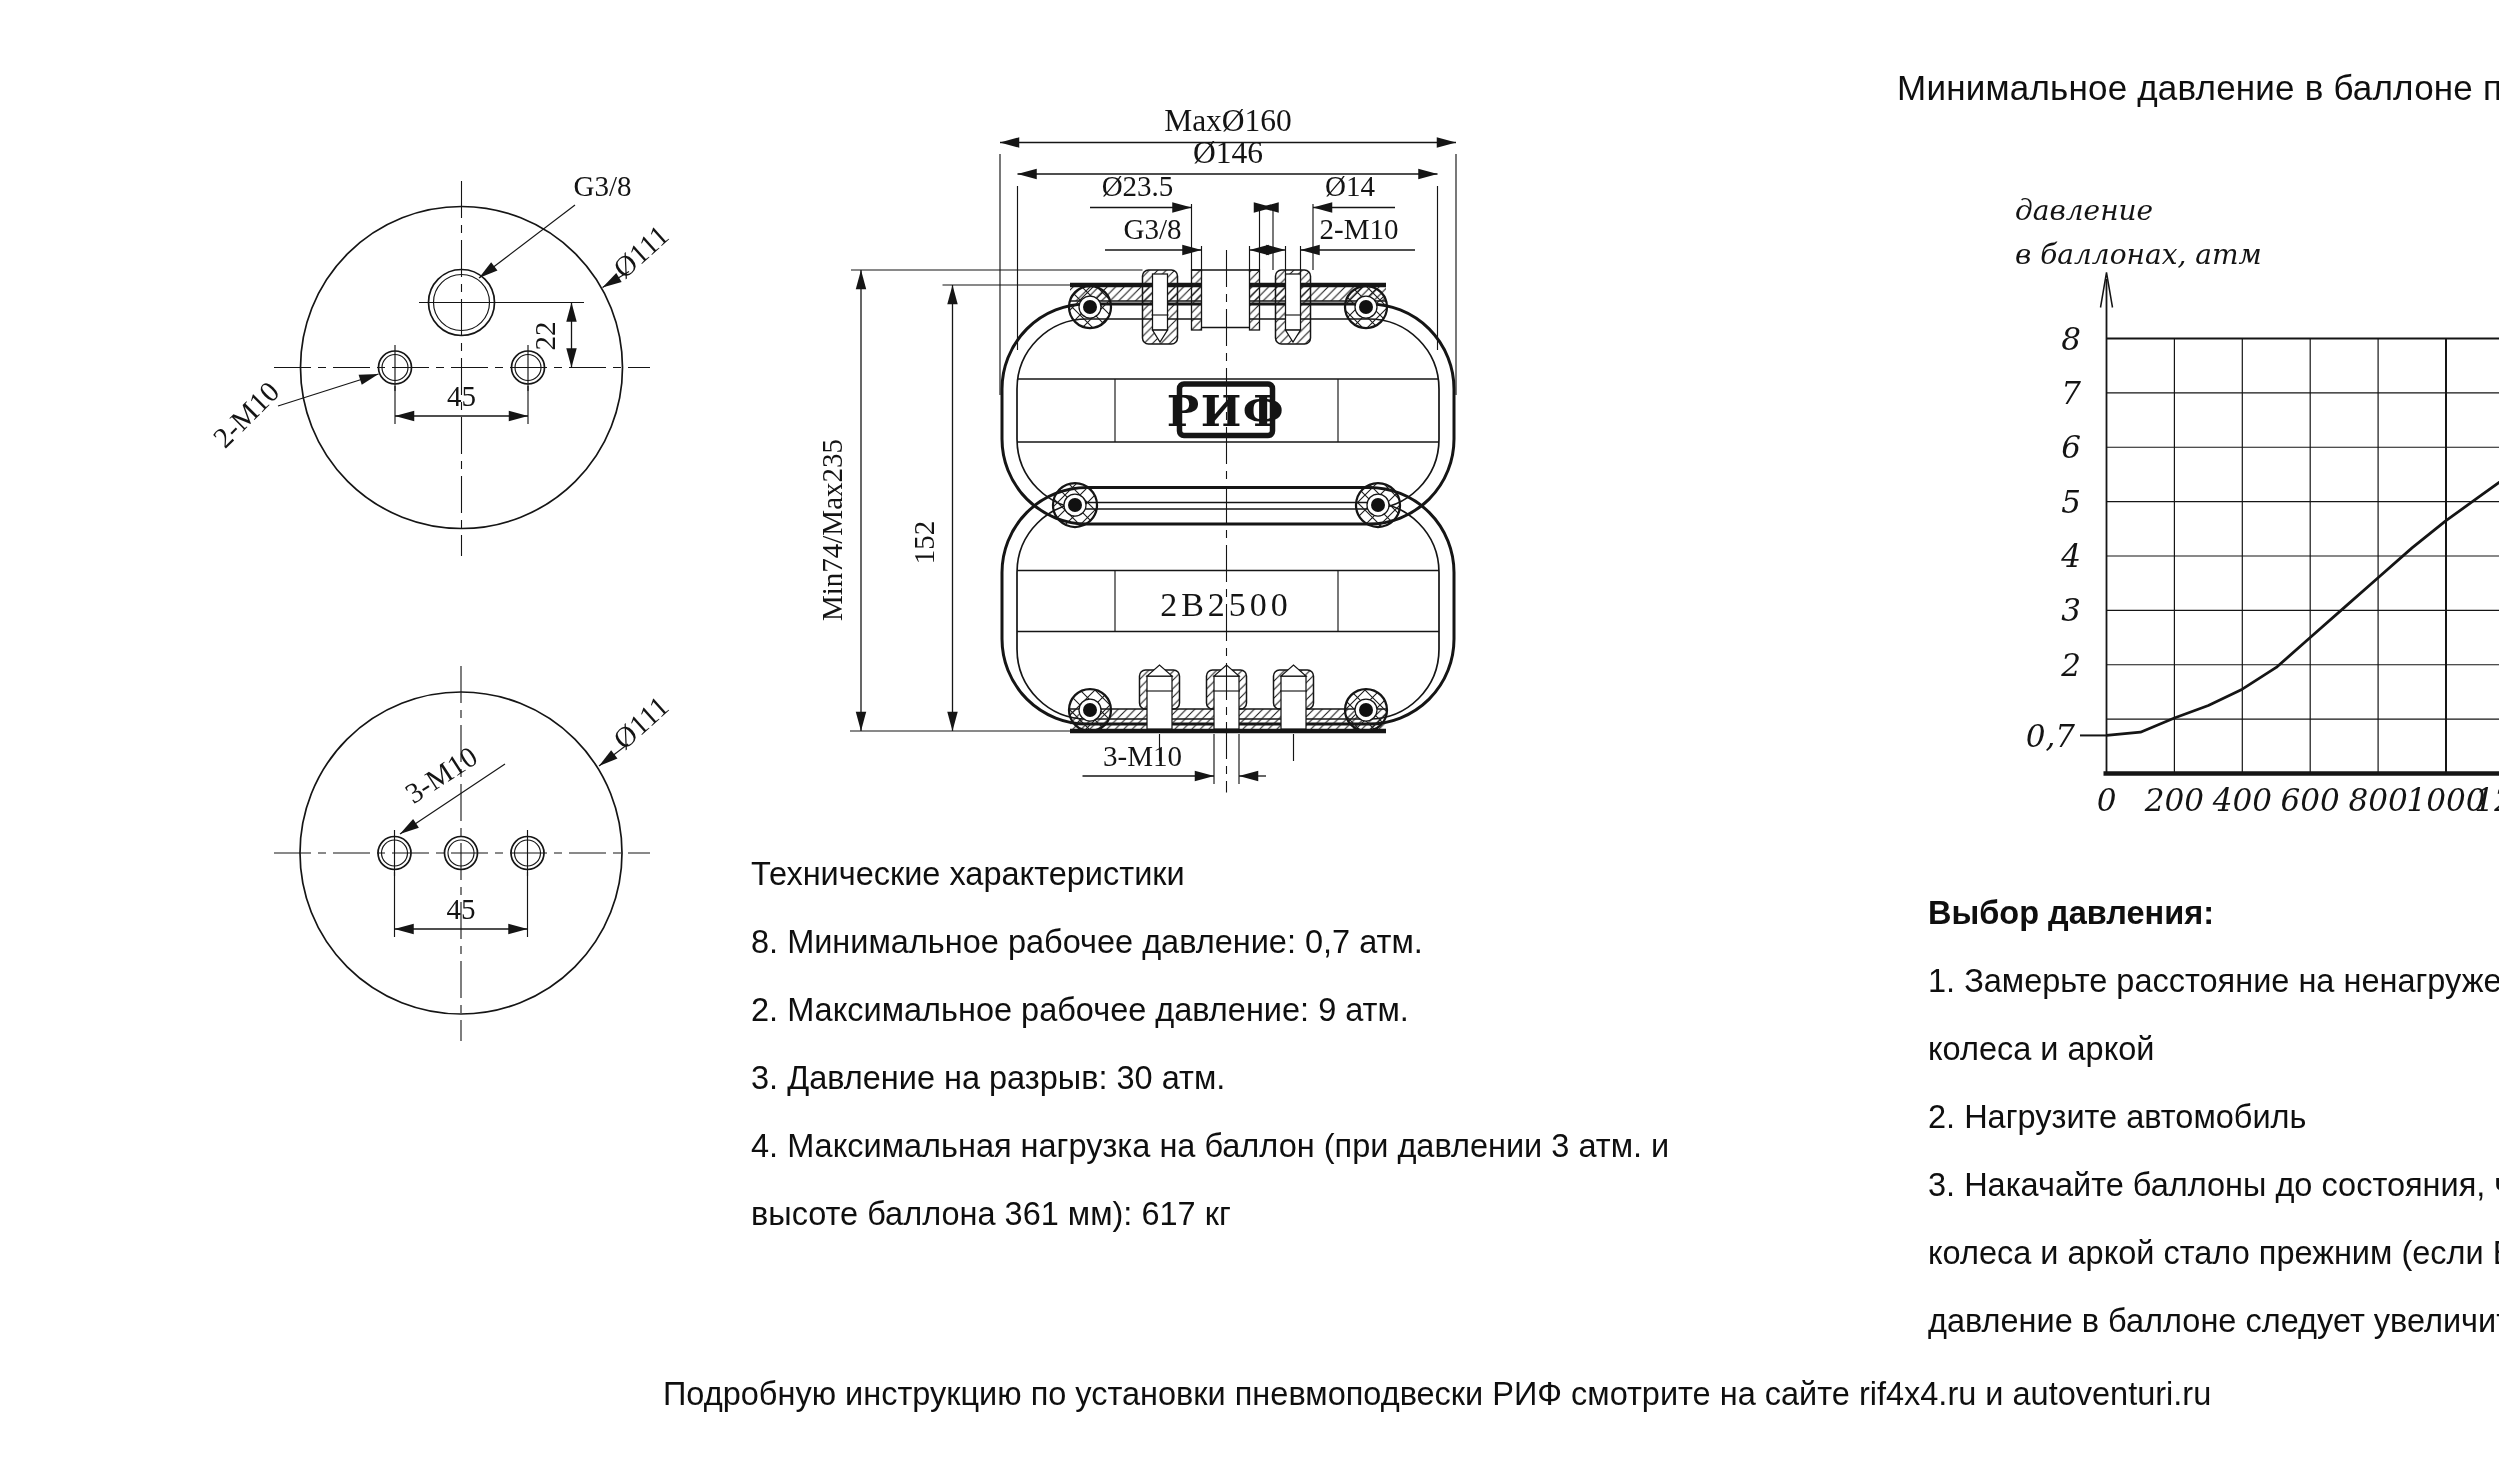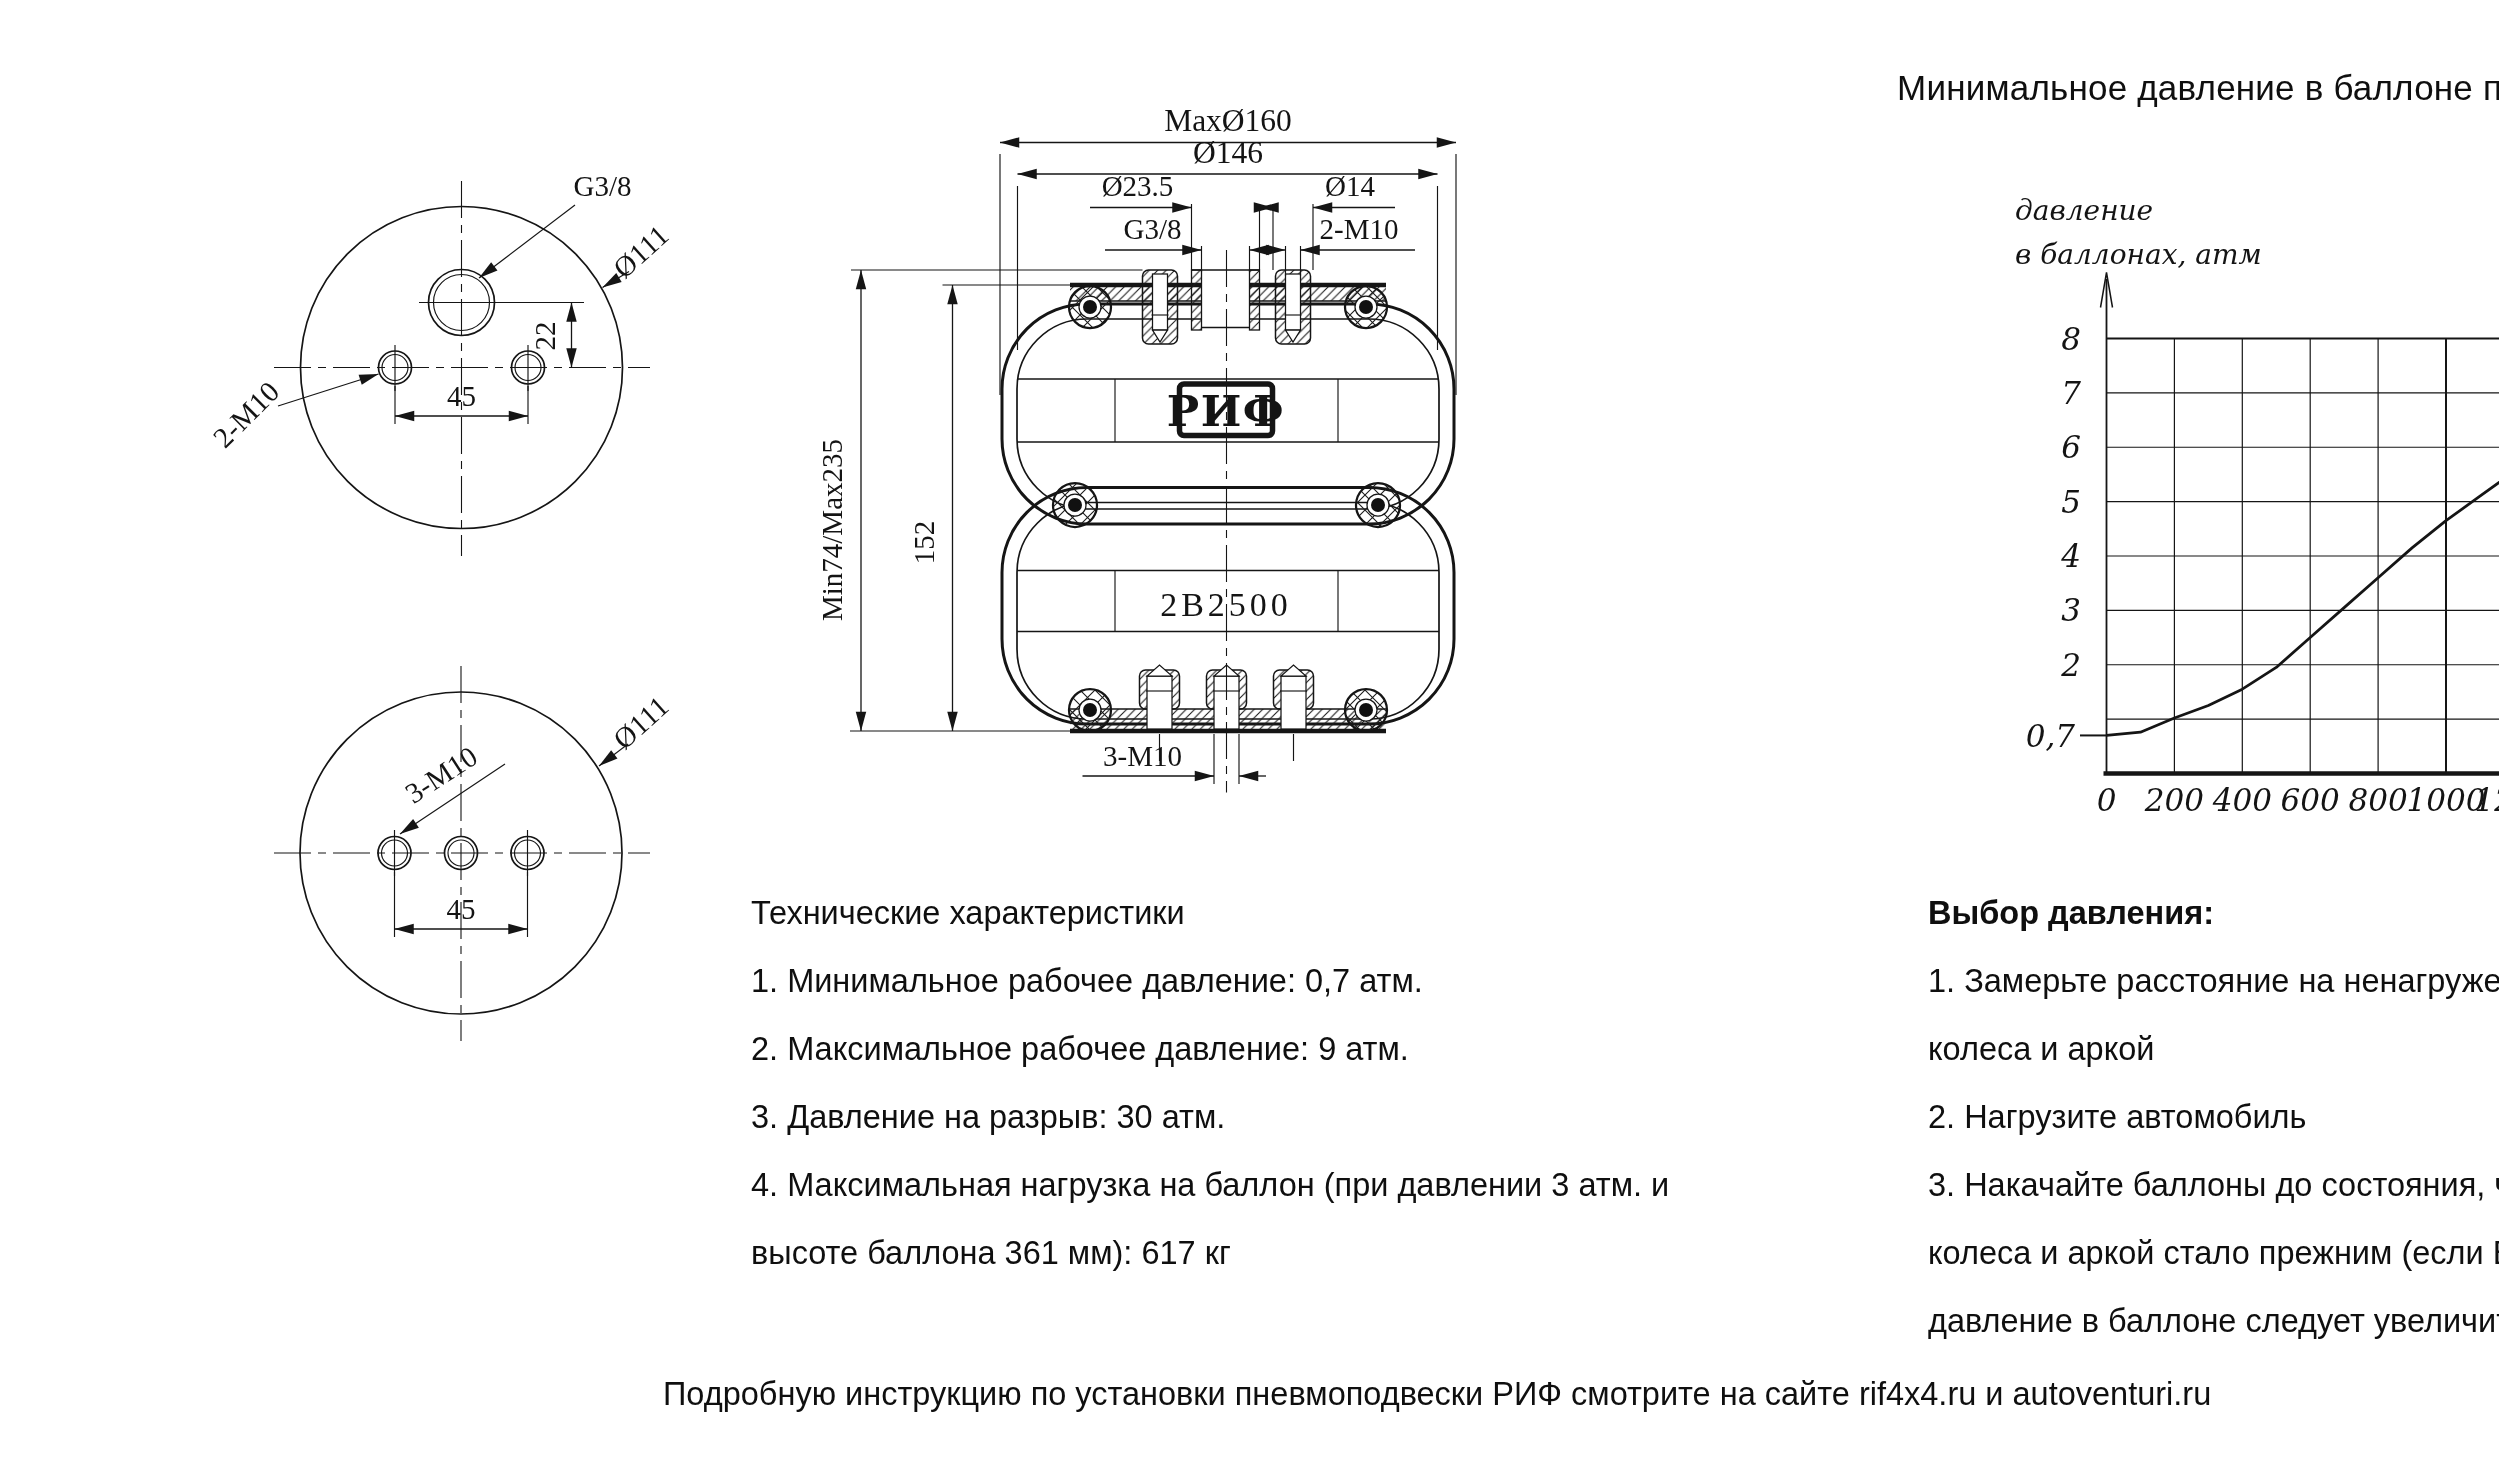--- a/index.html
+++ b/index.html
@@ -285,24 +285,24 @@
         <text x="4030" y="440" class="axt">давление</text>
         <text x="4030" y="528" class="axt">в баллонах, атм</text>
         <text x="5895" y="1512" class="axt">нагрузка на заднюю</text>
         <text x="5895" y="1602" class="axt">ось а/м, кг</text>
         <path d="M4213.0,1470.9 L4280.9,1464.3 L4348.8,1436.1 L4416.7,1411.1 L4484.6,1378.4 L4552.5,1334.9 L4620.4,1275.1 L4688.3,1215.3 L4756.2,1155.5 L4824.1,1095.7 L4892.0,1041.3 L4959.9,992.4 L5027.8,943.4 L5095.7,903.2 L5163.6,865.1 L5231.5,826.0 L5299.4,785.8 L5367.3,744.4 L5435.2,704.2 L5479.3,677.0" stroke="#151515" stroke-width="5.5" fill="none" stroke-linejoin="round"></path>
       </g>
   </svg>
 
   <div class="chart-title">Минимальное давление в баллоне при нагрузке на заднюю ось автомобиля</div>
 
-  <div class="block" style="left:751px;top:879px;">
+  <div class="block" style="left:751px;top:840px;">
     <div class="h">Технические характеристики</div>
     <div>
-        <div class="line">1. Минимальное рабочее давление: 0,7 атм.</div>
+        <div class="line">8. Минимальное рабочее давление: 0,7 атм.</div>
         <div class="line">2. Максимальное рабочее давление: 9 атм.</div>
         <div class="line">3. Давление на разрыв: 30 атм.</div>
         <div class="line">4. Максимальная нагрузка на баллон (при давлении 3 атм. и</div>
         <div class="line">высоте баллона 361 мм): 617 кг</div>
       </div>
   </div>
 
   <div class="block" style="left:1928px;top:879px;">
     <div class="h bold">Выбор давления:</div>
     <div>

